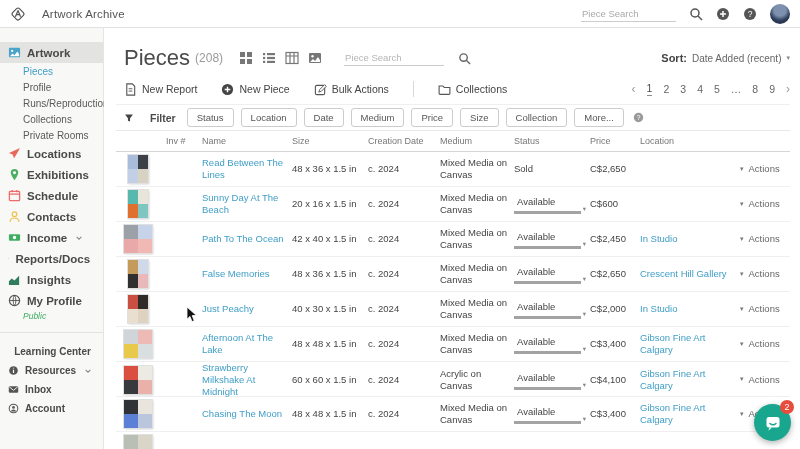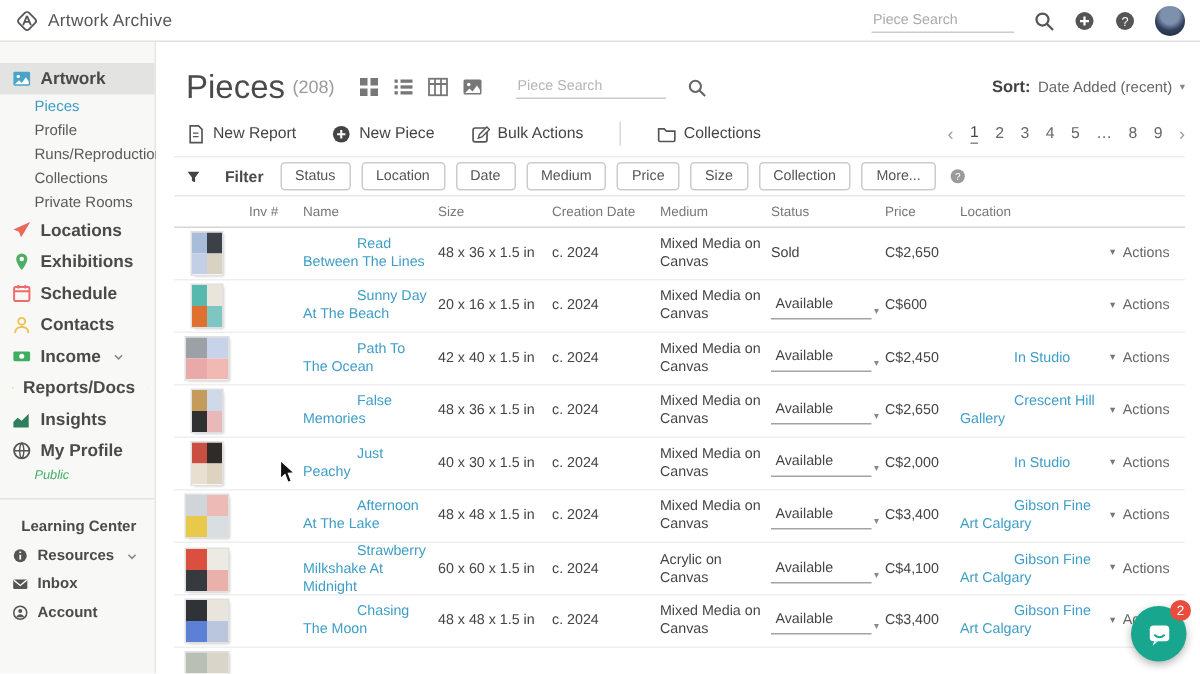--- a/index.html
+++ b/index.html
@@ -5,21 +5,21 @@
   * { margin:0; padding:0; box-sizing:border-box; }
   html,body { width:800px; height:449px; overflow:hidden; background:#fff;
     font-family:"Liberation Sans", sans-serif; color:#4a4a4a; }
   .app { position:relative; width:800px; height:449px; }
 
   
   .topbar { position:absolute; top:0; left:0; right:0; height:28px; background:#fff;
     border-bottom:1px solid #e2e2e2; display:flex; align-items:center; justify-content:space-between;
     padding:0 10px; z-index:5; }
   .logo-area { display:flex; align-items:center; gap:6px; }
-  .logo-area .brand { font-size:11.5px; color:#555; letter-spacing:.2px; }
+  .logo-area .brand { font-size:11.5px; color:#555; letter-spacing:.2px;margin-left:10px; }
   .topbar-right { display:flex; align-items:center; gap:13px; }
   .topbar-search { width:95px; border:none; border-bottom:1px solid #ccc; font-size:9.5px;
     color:#555; outline:none; padding:2px 1px; background:transparent; }
   .topbar-search::placeholder { color:#aaa; }
   .avatar { width:20px; height:20px; border-radius:50%;
     background:radial-gradient(circle at 50% 30%, #7d90ad 0 35%, #31405c 60%, #1b2438 100%); }
 
   .icn { display:inline-block; line-height:0; }
   .icn svg { width:100%; height:100%; display:block; }
 
@@ -78,23 +78,23 @@
     border-bottom:1px solid #d5d5d5; font-size:9px; color:#777; }
   .thead .th { padding-right:6px; }
   .trow { display:grid; grid-template-columns:var(--cols); align-items:center;
     border-bottom:1px solid #efefef; height:35px; font-size:9.5px; color:#444; }
   .cell { padding-right:6px; line-height:1.25; }
   .thumb-cell { display:flex; justify-content:center; align-items:center; }
   .thumb { display:grid; grid-template-columns:1fr 1fr; grid-template-rows:1fr 1fr;
     box-shadow:0 0 0 1px #e0e0e0, 1px 1px 2px rgba(0,0,0,.25); cursor:pointer; overflow:hidden; }
   .thumb.portrait { width:20px; height:28px; }
   .thumb.square { width:28px; height:28px; }
-  .link { color:var(--link); cursor:pointer;margin-left:36px; }
+  .link { color:var(--link); cursor:pointer; }
   .status-select { display:flex; align-items:flex-end; width:72px; cursor:pointer; }
-  .status-select .txt { flex:1; border-bottom:1px solid #a3a3a3; padding:2px 3px 3px 3px; color:#444; }
+  .status-select .txt { flex:1; border-bottom:3px solid #a3a3a3; padding:2px 3px 3px 3px; color:#444; }
   .sel-caret { font-size:6.5px; color:#888; margin-left:2px; padding-bottom:1px; }
   .actions-cell { display:flex; align-items:center; gap:5px; justify-content:flex-start; color:#666; cursor:pointer; }
   .actions-caret { font-size:7px; color:#777; }
 
   
   .chat-fab { position:absolute; right:9px; bottom:8px; width:37px; height:37px; border-radius:50%;
     background:var(--chat-green); box-shadow:0 2px 6px rgba(0,0,0,.3); display:flex; align-items:center;
     justify-content:center; cursor:pointer; z-index:9; }
   .chat-fab .icn { width:20px; height:20px; }
   .chat-badge { position:absolute; top:-4px; right:-3px; min-width:14px; height:14px; border-radius:50%;

